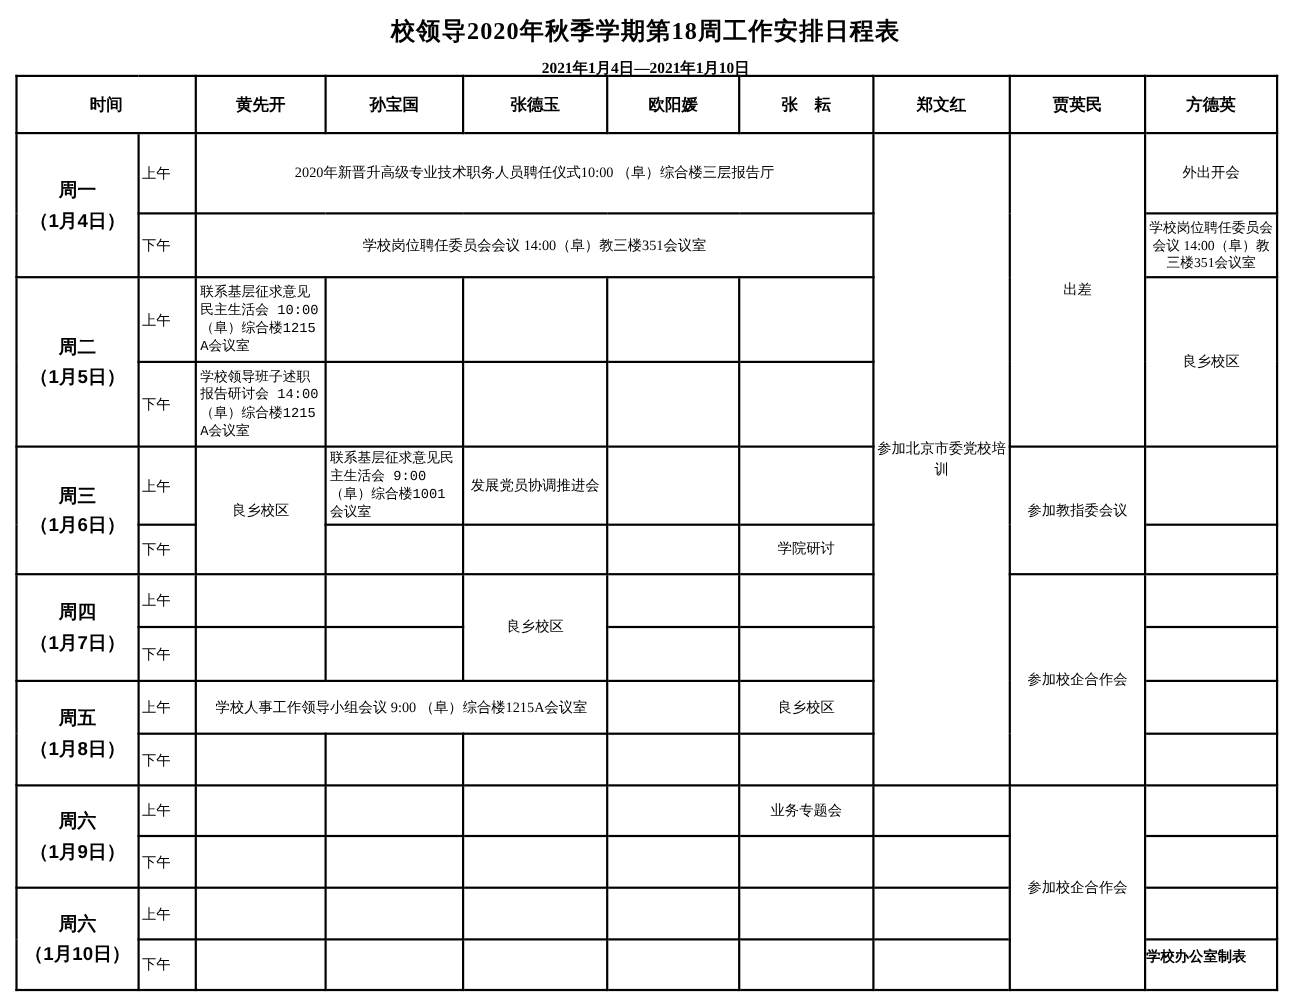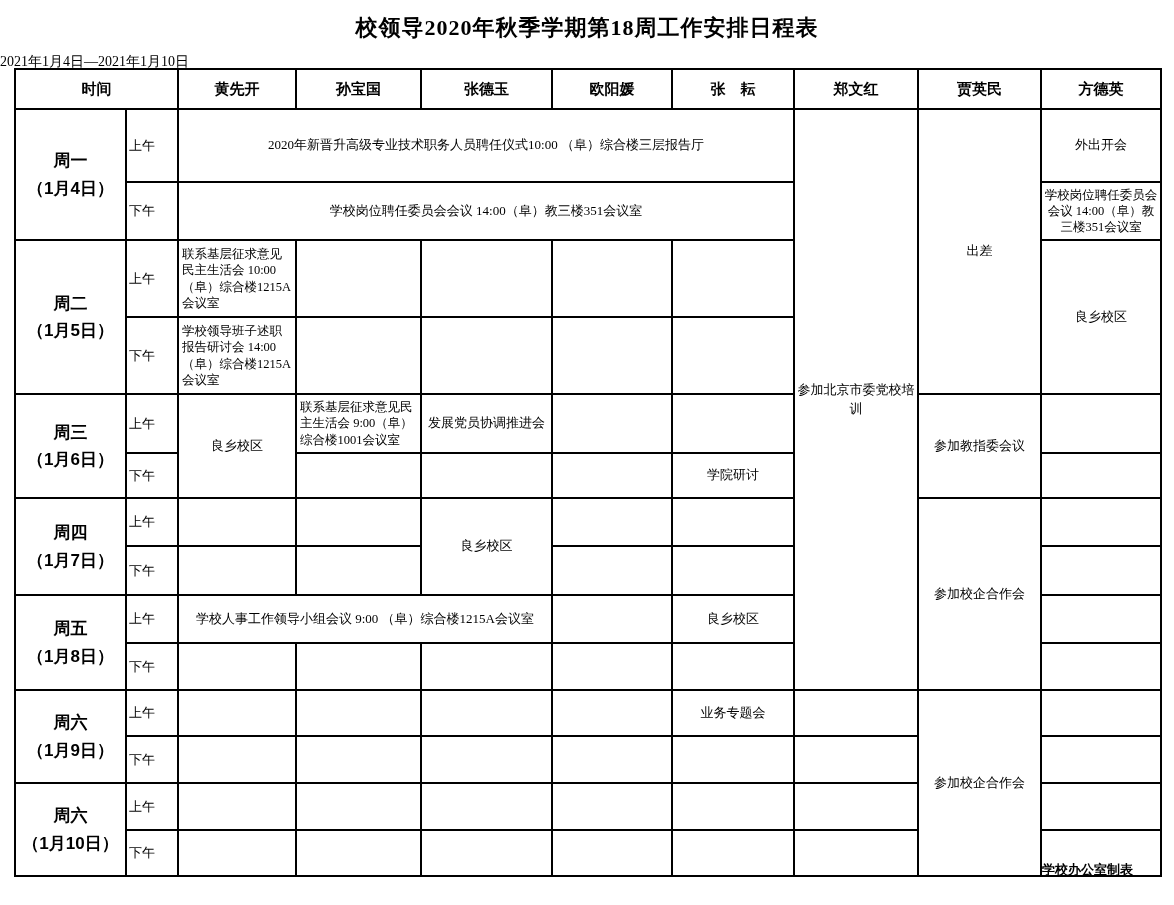--- a/index.html
+++ b/index.html
@@ -6,43 +6,43 @@
   body {
     width:1174px; height:905px; background:#ffffff; color:#000;
     font-family:"Liberation Serif","DejaVu Serif",serif;
     position:relative; overflow:hidden;
   }
   .title {
     text-align:center; font-weight:bold; font-size:22px;
     padding-top:13px; letter-spacing:1px;
   }
   .subtitle {
-    font-weight:normal; font-size:14px; margin-top:10px;
+    text-align:center; font-weight:bold; font-size:14px; margin-top:10px;
   }
   table.sched {
     position:absolute; left:14px; top:68px; width:1146px;
     border-collapse:collapse; table-layout:fixed;
   }
   th, td {
     border:2px solid #000; padding:1px 2px; vertical-align:middle;
     overflow:hidden; word-break:break-all;
   }
   th {
     font-family:"Liberation Sans","DejaVu Sans",sans-serif;
     font-weight:bold; font-size:15px; text-align:center;
   }
-  tr.hrow { height:40px; }
+  tr.hrow { height:52px; }
   td.day {
     font-family:"Liberation Sans","DejaVu Sans",sans-serif;
     font-weight:bold; font-size:17px; text-align:center;
   }
   .day-line { display:block; line-height:1.6; }
   td.ampm { text-align:left; font-size:13px; }
   td.c { text-align:center; font-size:13px; line-height:1.4; }
-  td.l { text-align:left; font-size:12.5px; line-height:1.3; padding:2px 3px; }
+  td.l { text-align:left; font-size:12.5px; line-height:1.3; padding:2px 3px;font-family:Liberation Mono, monospace; }
   td.s { text-align:center; font-size:12.5px; line-height:1.3; padding:1px 1px; }
   .footer {
     position:absolute; right:41px; top:861px;
     font-family:"Liberation Sans","DejaVu Sans",sans-serif;
     font-weight:bold; font-size:13px;
   }
 </style>
 </head>
 <body>
 

